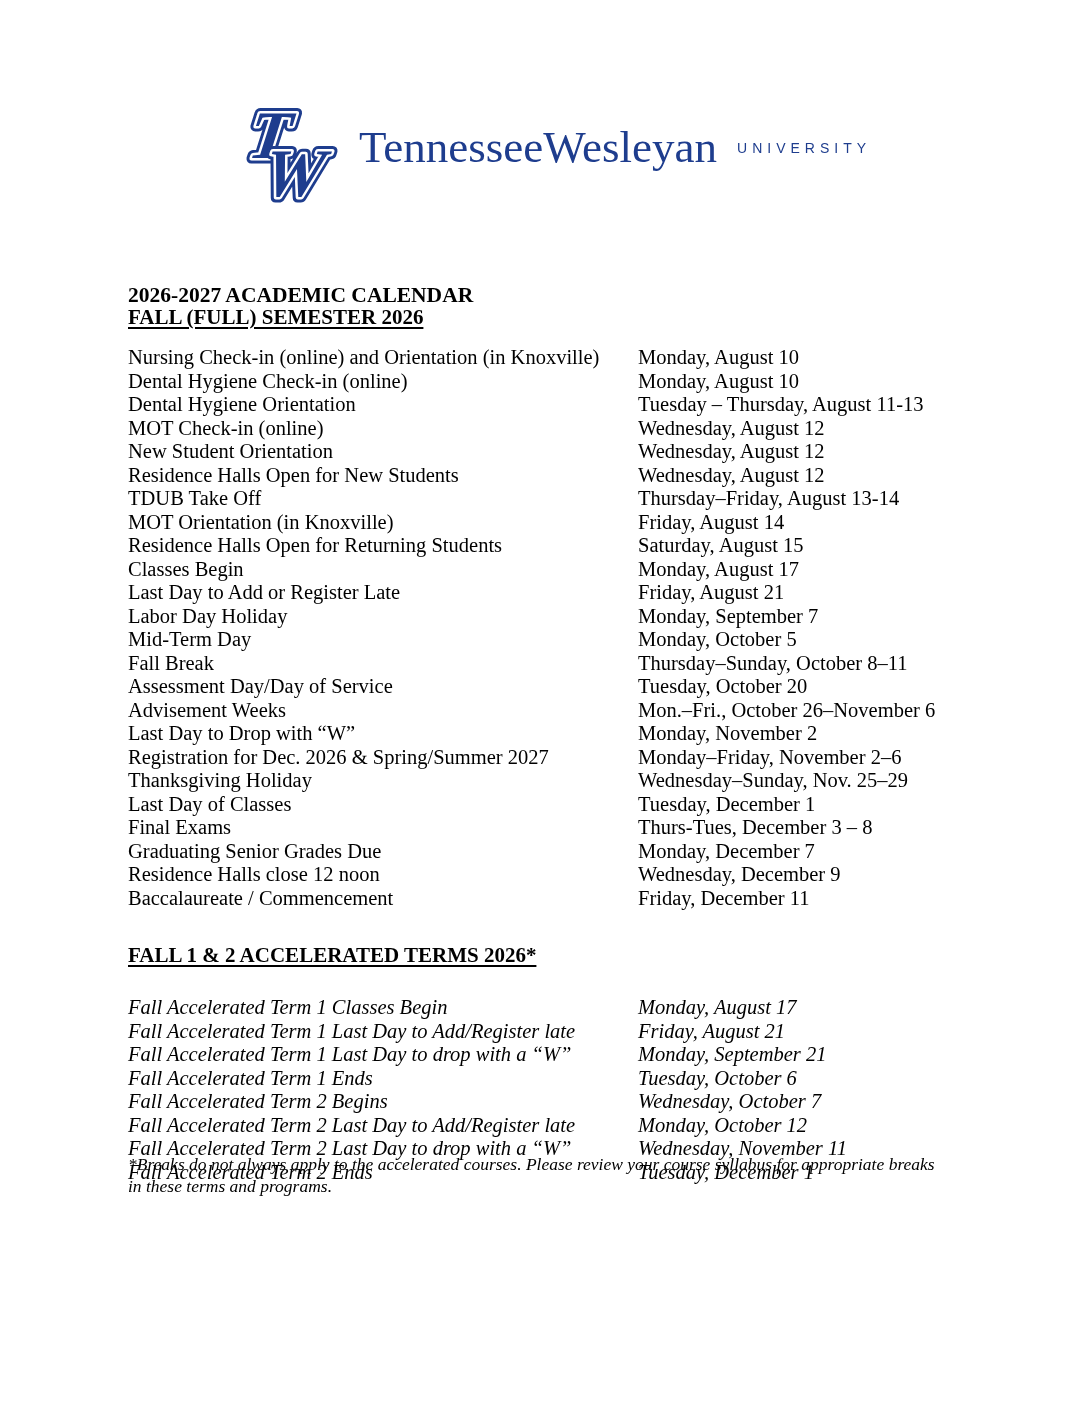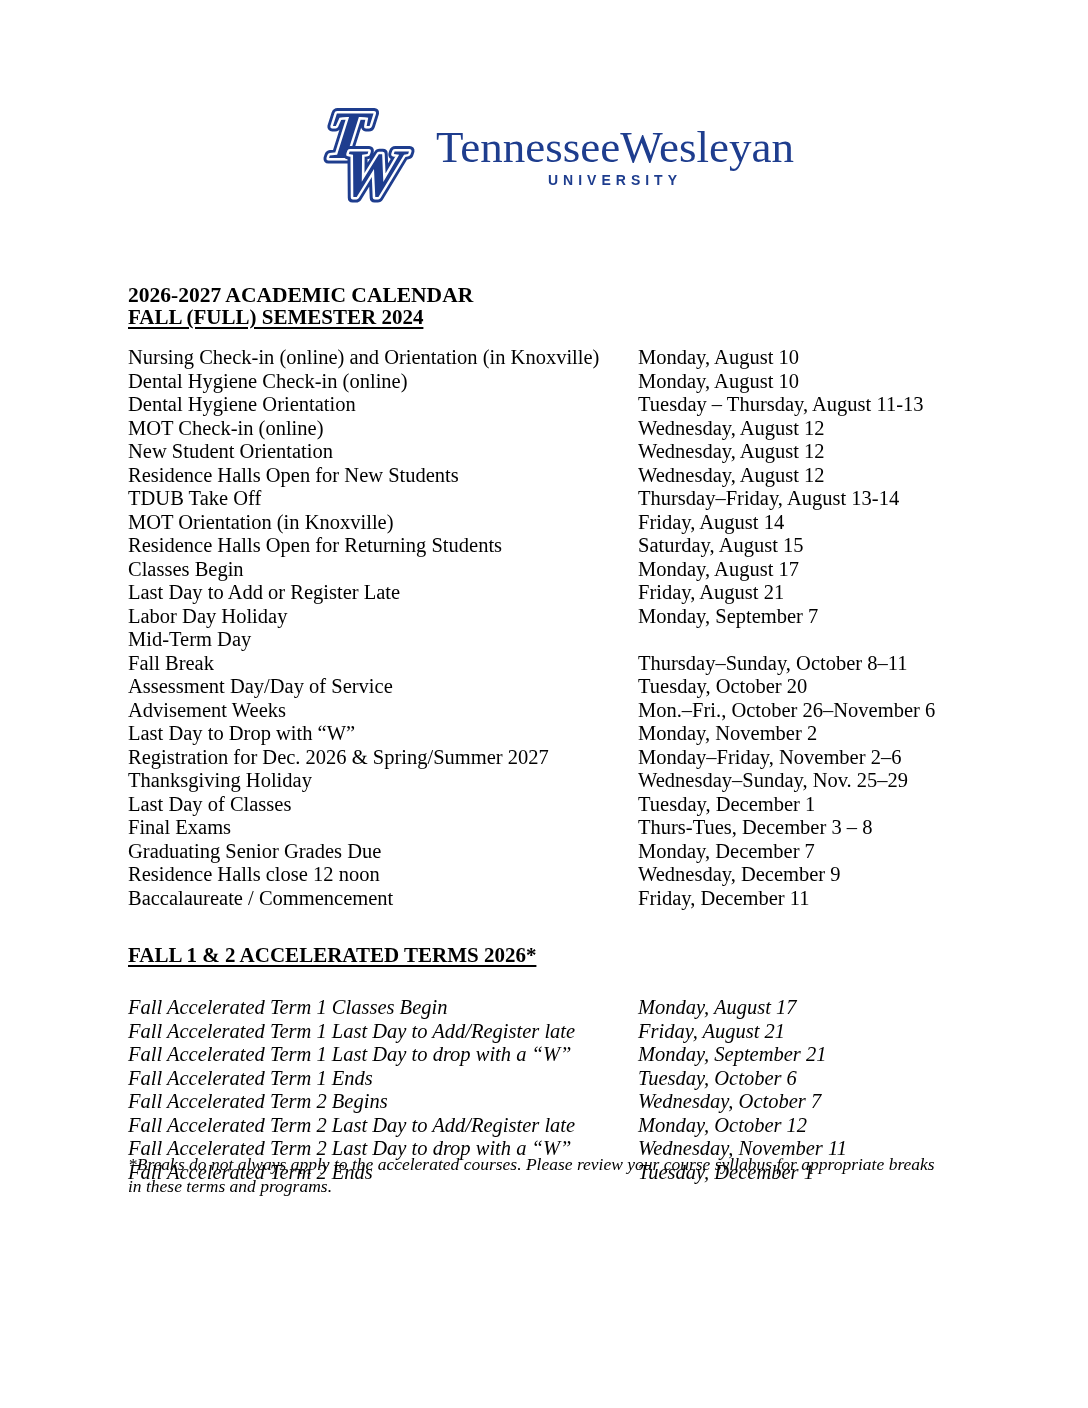--- a/index.html
+++ b/index.html
@@ -23,35 +23,36 @@
     width: 100%;
     display: flex;
     justify-content: center;
     align-items: flex-start;
     gap: 6px;
   }
   .tw-svg { display: block; }
   .wordmark-block {
     margin-top: 26px;
     display: flex;
-    flex-direction: column;
+    flex-direction: row;
     align-items: center;
+    gap: 20px;
   }
   .wordmark-name {
     font-family: "Liberation Serif", serif;
     font-size: 45px;
     line-height: 46px;
     color: #1e3d8e;
     letter-spacing: 0px;
     white-space: nowrap;
   }
   .wordmark-sub {
     font-family: "Liberation Sans", sans-serif;
     font-size: 14px;
-    font-weight: bold;
+    font-weight: normal;
     letter-spacing: 5px;
     color: #1e3d8e;
     margin-top: 2px;
   }
 
   
   .title {
     position: absolute;
     left: 128px; top: 252px;
     font-size: 21.5px;
@@ -113,21 +114,21 @@
       </g>
     </svg>
     <div class="wordmark-block">
       <div class="wordmark-name">TennesseeWesleyan</div>
       <div class="wordmark-sub">UNIVERSITY</div>
     </div>
   </div>
 
   <div class="title">2026-2027 ACADEMIC CALENDAR</div>
 
-  <div class="section-heading" id="section1-heading">FALL (FULL) SEMESTER 2024</div>
+  <div class="section-heading" id="section1-heading">FALL (FULL) SEMESTER 2026</div>
   <div class="rows" id="section1-rows">
 
       <div class="row">
         <div class="cell event">Nursing Check-in (online) and Orientation (in Knoxville)</div>
         <div class="cell date">Monday, August 10</div>
       </div>
 
       <div class="row">
         <div class="cell event">Dental Hygiene Check-in (online)</div>
         <div class="cell date">Monday, August 10</div>
@@ -178,20 +179,21 @@
         <div class="cell date">Friday, August 21</div>
       </div>
 
       <div class="row">
         <div class="cell event">Labor Day Holiday</div>
         <div class="cell date">Monday, September 7</div>
       </div>
 
       <div class="row">
         <div class="cell event">Mid-Term Day</div>
+        <div class="cell date">Monday, October 5</div>
       </div>
 
       <div class="row">
         <div class="cell event">Fall Break</div>
         <div class="cell date">Thursday–Sunday, October 8–11</div>
       </div>
 
       <div class="row">
         <div class="cell event">Assessment Day/Day of Service</div>
         <div class="cell date">Tuesday, October 20</div>

